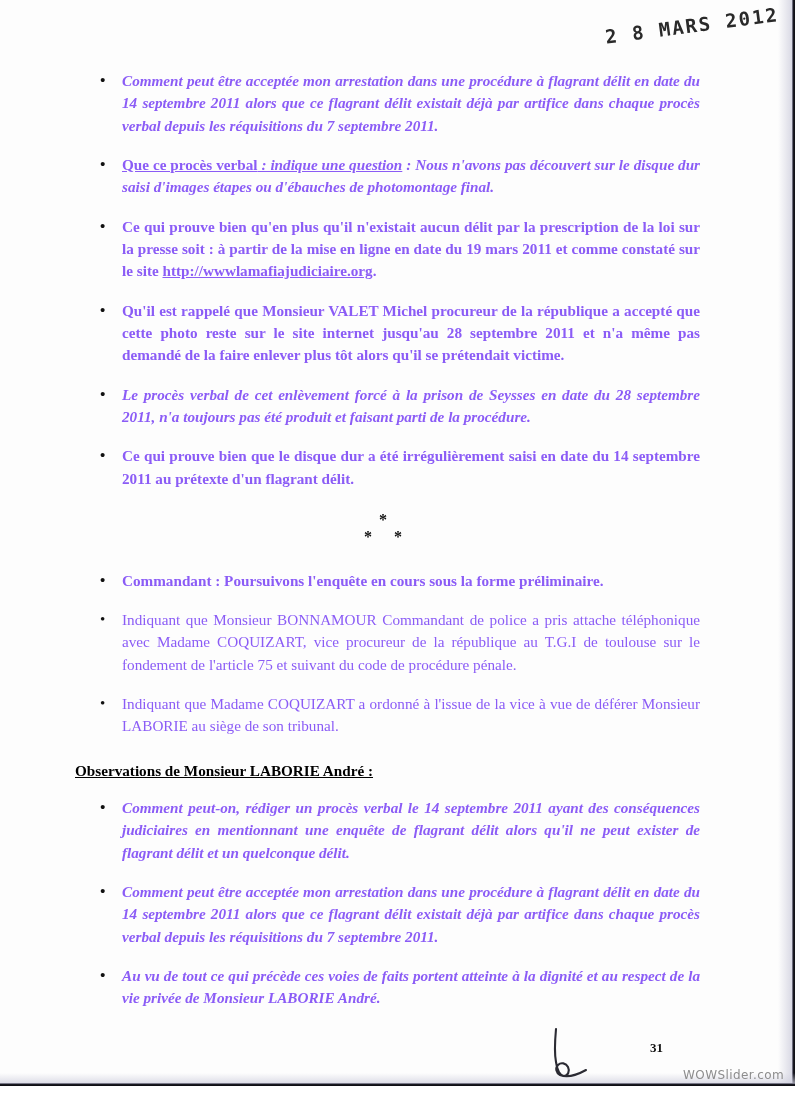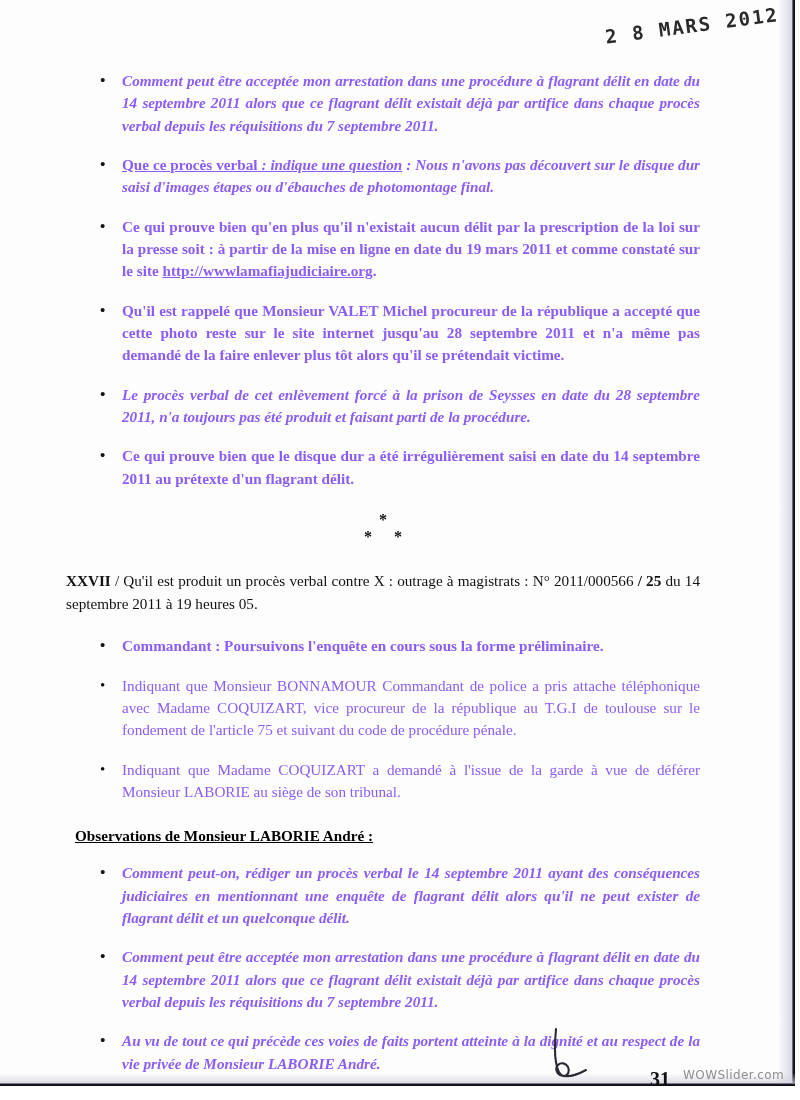--- a/index.html
+++ b/index.html
@@ -146,24 +146,23 @@
   .footer {
     position: absolute;
     left: 0;
     top: 1018px;
     width: 760px;
   }
   .page-number {
     position: absolute;
     left: 650px;
     top: 22px;
-    font-size: 20px;
-    font-weight: bold;
-    color: #111111;
-    margin-top: 28px;
+    font-size: 13px;
+    font-weight: bold;
+    color: #111111;
   }
   .signature {
     position: absolute;
     left: 534px;
     top: 8px;
   }
   .watermark {
     position: absolute;
     right: 16px;
     bottom: 18px;
@@ -212,33 +211,30 @@
       <li class="bu">
         <span>Ce qui prouve bien que le disque dur a été irrégulièrement saisi en date du 14 septembre 2011 au prétexte d'un flagrant délit.</span>
       </li>
     </ul>
 
     <div class="asterisks">
       <div class="row1">*</div>
       <div class="row2">* *</div>
     </div>
 
-    <p class="para-xxvii">
-      <span class="b">XXVII</span><span> / Qu'il est produit un procès verbal  contre X : outrage à magistrats : N° 2011/000566 </span><span class="b">/ 25</span><span> du 14 septembre 2011 à 19 heures 05.</span>
-    </p>
 
     <ul class="bullets">
       <li class="bu">
         <span>Commandant : Poursuivons l'enquête en cours sous la forme préliminaire.</span>
       </li>
       <li class="rg">
         <span>Indiquant que Monsieur BONNAMOUR Commandant de police a pris attache téléphonique avec Madame COQUIZART, vice procureur de la république au T.G.I de toulouse sur le fondement de l'article 75 et suivant du code de procédure pénale.</span>
       </li>
       <li class="rg">
-        <span>Indiquant que Madame COQUIZART a demandé à l'issue de la garde à vue de déférer Monsieur LABORIE au siège de son tribunal.</span>
+        <span>Indiquant que Madame COQUIZART a ordonné à l'issue de la vice à vue de déférer Monsieur LABORIE au siège de son tribunal.</span>
       </li>
     </ul>
 
     <div class="section-heading">
       <span>Observations de Monsieur LABORIE André :</span>
     </div>
 
     <ul class="bullets">
       <li class="bi">
         <span>Comment peut-on, rédiger un procès verbal le 14 septembre 2011 ayant des conséquences judiciaires en mentionnant une enquête de flagrant délit alors qu'il ne peut exister de flagrant délit et un quelconque délit.</span>

